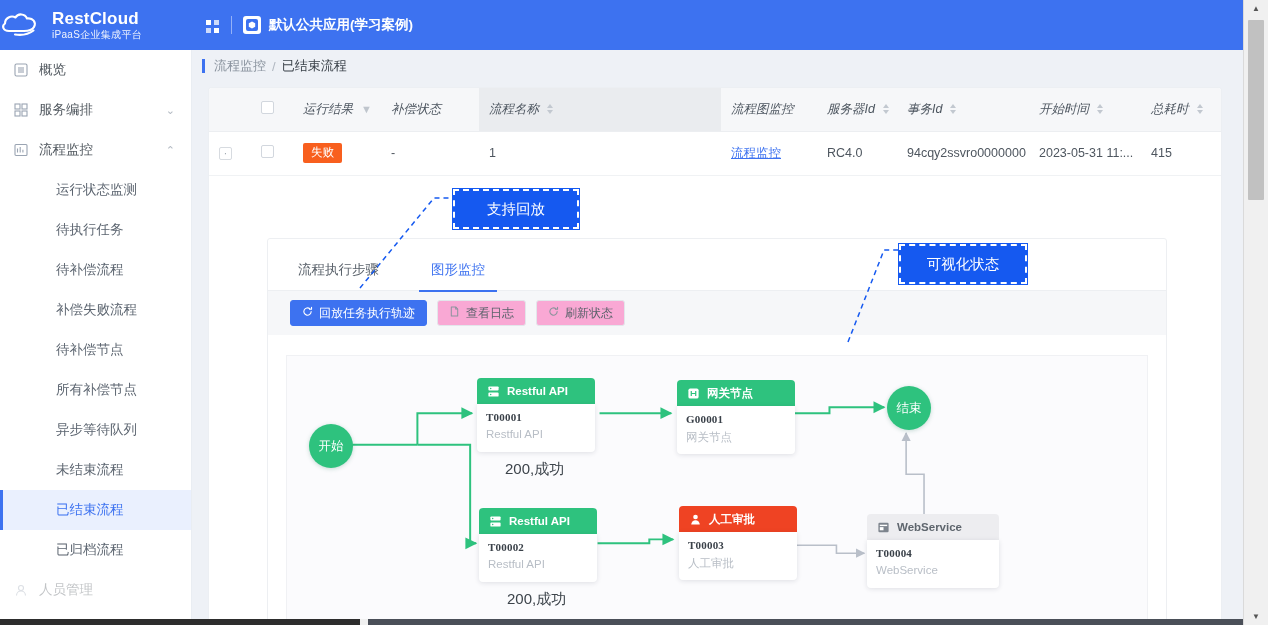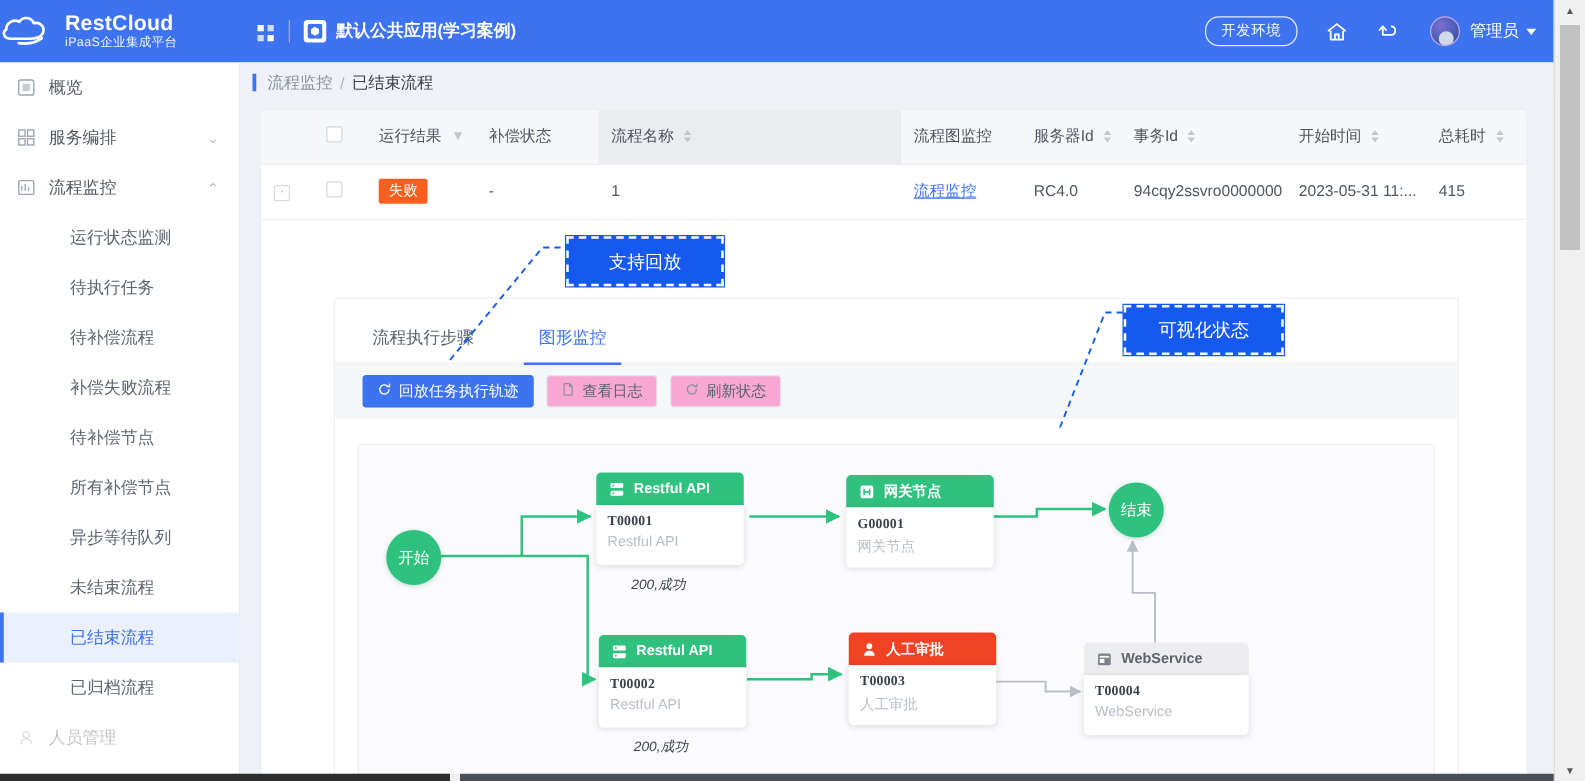--- a/index.html
+++ b/index.html
@@ -88,21 +88,21 @@
   .panel {
     position:absolute; left:17px; top:38px; width:1012px; height:537px;
     background:#fff; border-radius:3px; box-shadow:0 0 0 1px #eceff3;
     overflow:hidden;
   }
 
   
   table.gridtbl { width:100%; border-collapse:collapse; table-layout:fixed; }
   table.gridtbl th {
     background:#f6f7f9; font-size:12.5px; color:#4c555f; font-weight:normal;
-    height:43px; text-align:left; padding:0 0 0 10px; border-bottom:1px solid #eceef1;
+    height:43px; text-align:left; padding:0 0 0 10px; border-bottom:1px solid #eceef1;font-style:italic;
   }
   table.gridtbl th.hl { background:#eaecef; }
   table.gridtbl td {
     height:44px; font-size:12.5px; color:#4e565f; padding:0 0 0 10px;
     border-bottom:1px solid #f0f2f4;
   }
   .hwrap { display:flex; align-items:center; gap:8px; }
   .sorter { display:inline-flex; flex-direction:column; gap:2px; }
   .sorter i { width:0;height:0;border-left:3.5px solid transparent;border-right:3.5px solid transparent; display:block;}
   .sorter i.up { border-bottom:4px solid #c2c8d0; }
@@ -165,21 +165,21 @@
   .hd.green2 { background:#2ec27e; }
   .hd.red { background:#ef4323; }
   .hd.grey { background:#ededf0; color:#5e656d; }
   .nicn { width:14px;height:14px; display:inline-flex; align-items:center; justify-content:center; }
 
   .circ {
     position:absolute; width:44px;height:44px;border-radius:50%;background:#2ec27e;
     color:#fff; font-size:12.5px; display:flex;align-items:center;justify-content:center; z-index:7;
     box-shadow:0 1px 4px rgba(40,120,90,.25);
   }
-  .nlabel { position:absolute; font-size:11px; color:#3d444b; z-index:6;font-style:italic; }
+  .nlabel { position:absolute; font-size:15px; color:#3d444b; z-index:6; }
 
   .svgwrap { position:absolute; left:0; top:0; width:100%; height:100%; z-index:3; }
 
   
   .vscroll-outer {
     position:absolute; right:0; top:0; width:25px; height:625px; background:#f0f0f0;
     border-left:1px solid #dadada;
   }
   .vs-arrow { height:17px; display:flex; align-items:center; justify-content:center; color:#555; font-size:8px; }
   .vs-arrow.bottom { position:absolute; bottom:0; left:0; right:0; }
@@ -219,39 +219,20 @@
       <span class="vdiv"></span>
       <span class="app-icon">
         <svg width="12" height="12" viewBox="0 0 12 12">
           <rect x="0" y="0" width="12" height="12" rx="2" fill="#3d72f0"></rect>
           <path d="M6 2.4 L9.2 4.3 L9.2 7.7 L6 9.6 L2.8 7.7 L2.8 4.3 Z" fill="#ffffff"></path>
         </svg>
       </span>
       <span class="app-name">默认公共应用(学习案例)</span>
     </div>
 
-    <div class="topbar-right">
-      <span class="env-pill">开发环境</span>
-      <span class="ticon">
-        <svg width="19" height="19" viewBox="0 0 20 20" fill="none" stroke="#fff" stroke-width="1.5">
-          <path d="M3 9 L10 3.5 L17 9" stroke-linecap="round" stroke-linejoin="round"></path>
-          <path d="M4.8 9 L4.8 16.5 L15.2 16.5 L15.2 9" stroke-linejoin="round"></path>
-          <path d="M8.4 16.5 L8.4 12.2 L11.6 12.2 L11.6 16.5"></path>
-        </svg>
-      </span>
-      <span class="ticon">
-        <svg width="19" height="19" viewBox="0 0 20 20" fill="none" stroke="#fff" stroke-width="1.5">
-          <path d="M5.5 5.5 L5.5 12.5 L13 12.5 A3.6 3.6 0 0 0 13 5.4" stroke-linecap="round" stroke-linejoin="round"></path>
-          <path d="M2.8 8.4 L5.5 5.4 L8.2 8.4" stroke-linecap="round" stroke-linejoin="round"></path>
-        </svg>
-      </span>
-      <span class="avatar"></span>
-      <span class="uname">管理员</span>
-      <span class="caret-d"></span>
-    </div>
   </div>
 
   <div class="sidebar">
     <div class="nav-group">
       <span class="nicon">
         <svg width="14" height="14" viewBox="0 0 14 14" fill="none" stroke="#9aa4b2" stroke-width="1.1">
           <rect x="1" y="1" width="12" height="12" rx="1.5"></rect>
             <rect x="4" y="4" width="6" height="6" fill="#9aa4b2" stroke="none" opacity=".55"></rect>
         </svg>
       </span>

